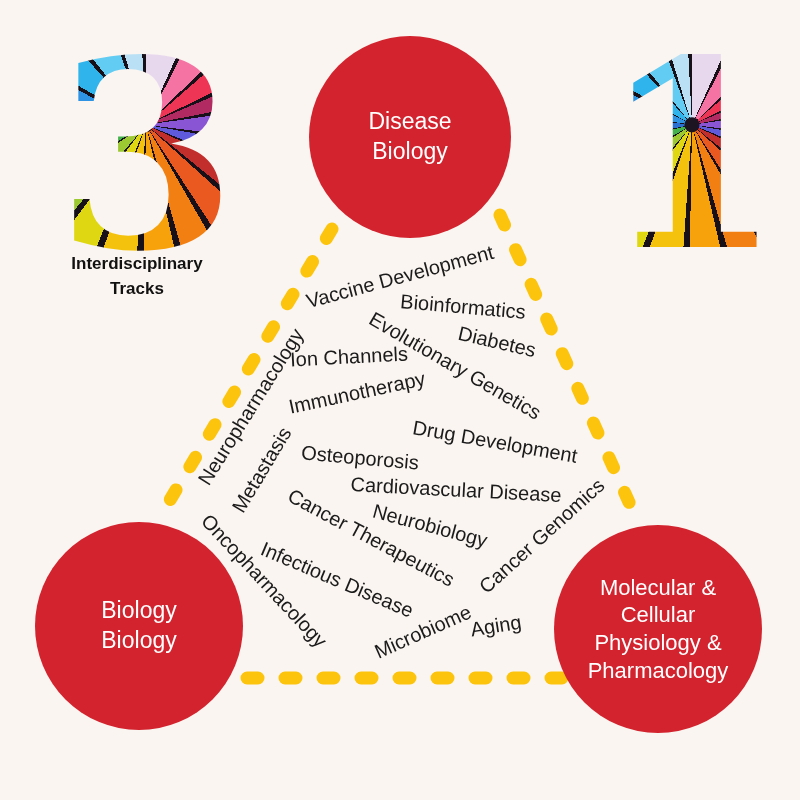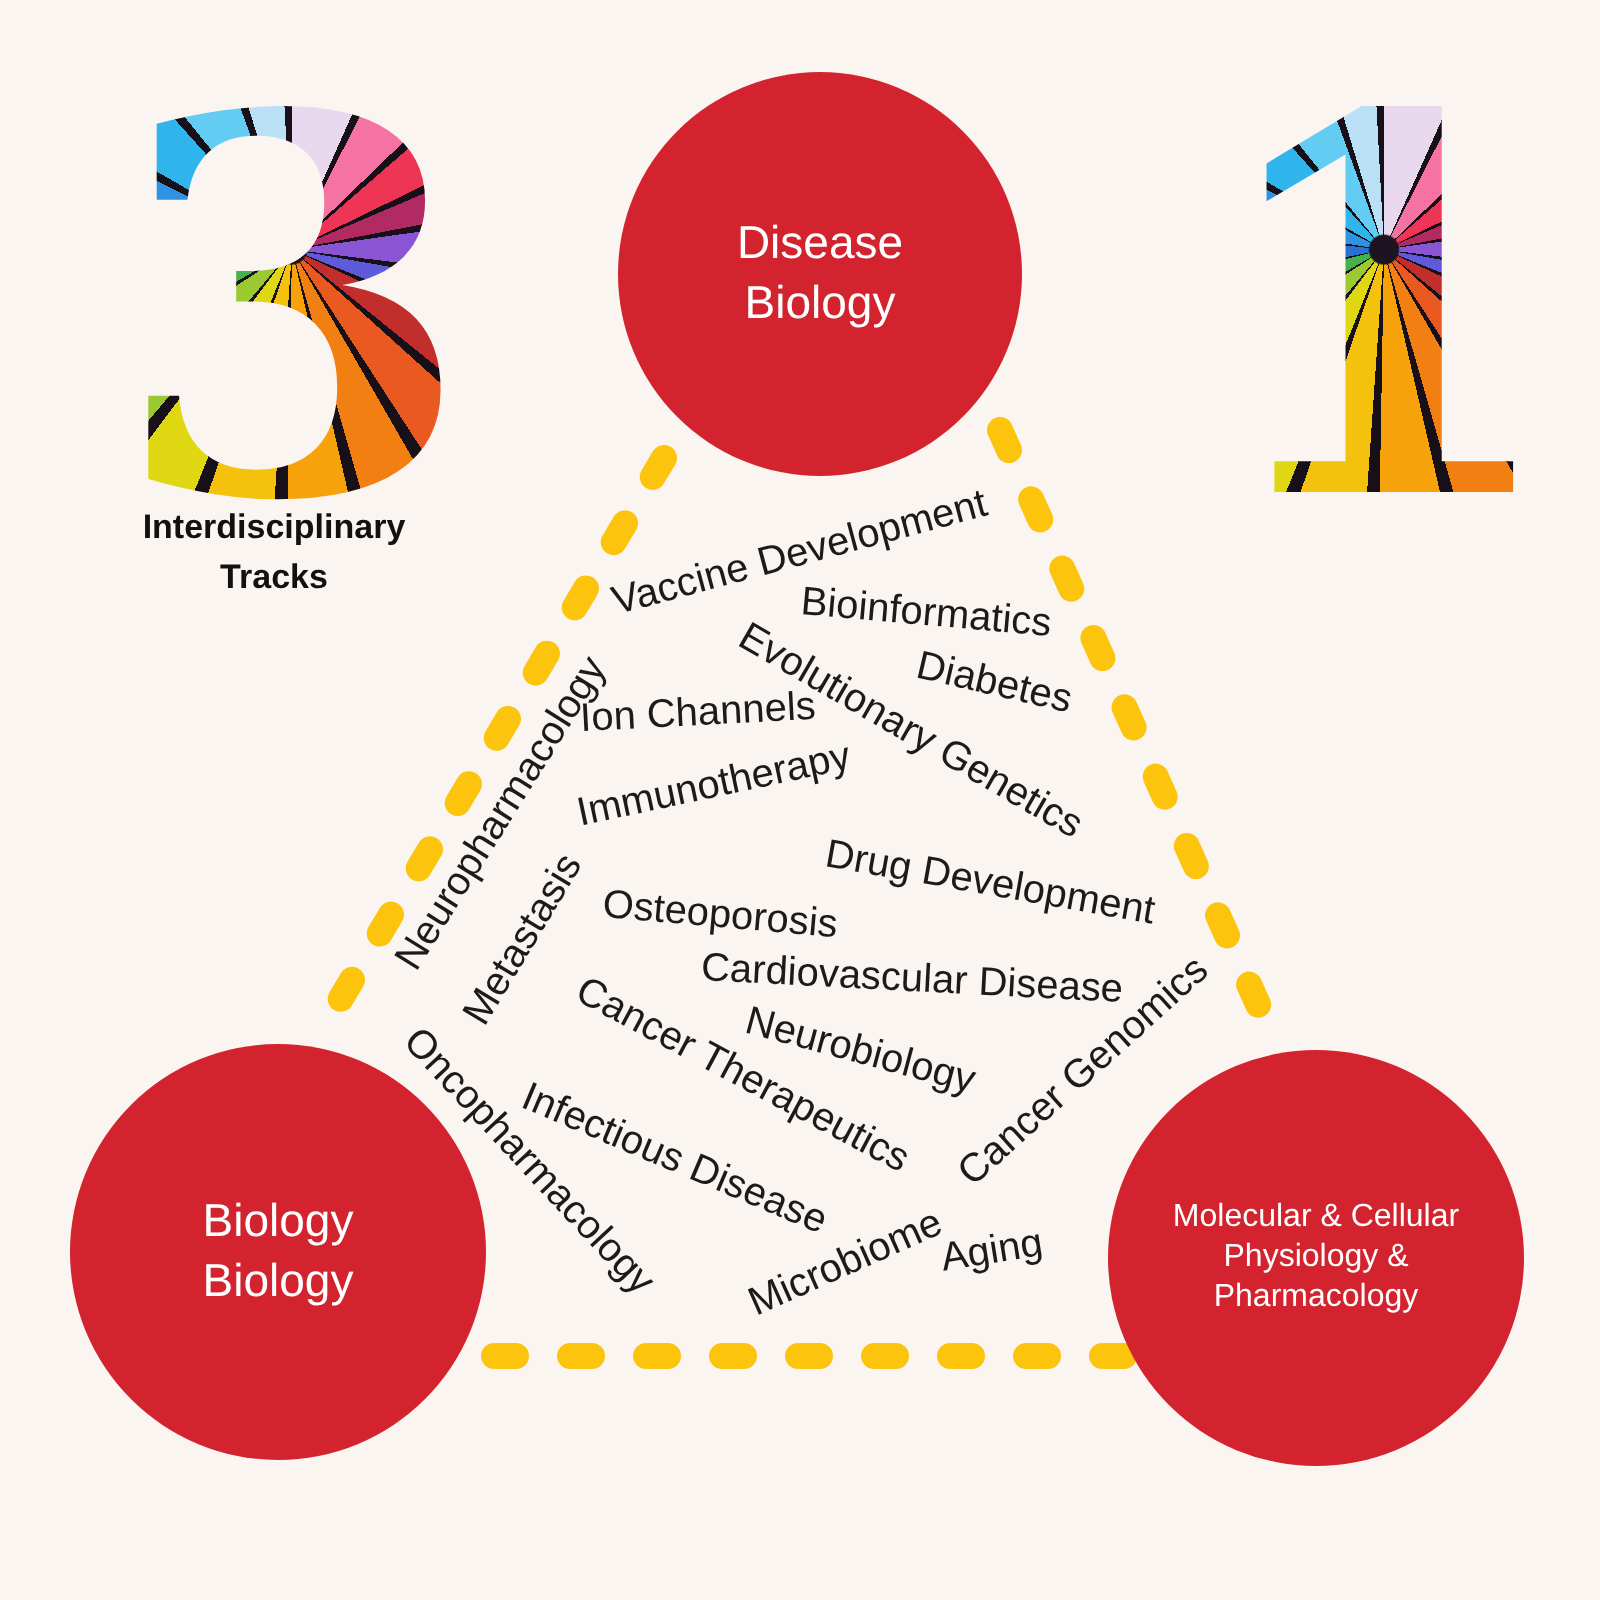--- a/index.html
+++ b/index.html
@@ -85,21 +85,21 @@
     align-items:center;
     justify-content:center;
     text-align:center;
     color:var(--circle-text);
   }
   .circle-top  {left:309px; top:36px;  width:202px; height:202px;}
   .circle-left {left:35px;  top:522px; width:208px; height:208px;}
   .circle-right{left:554px; top:525px; width:208px; height:208px;}
   .circle-top  .circle-text,
   .circle-left .circle-text{width:130px; font-size:23px; line-height:1.3;}
-  .circle-right .circle-text{width:172px; font-size:16px; line-height:1.26;}
+  .circle-right .circle-text{width:172px; font-size:22px; line-height:1.26;}
 
   
   .cloud{position:absolute;left:0;top:0;width:800px;height:800px;pointer-events:none;}
   .cloud .topic{
     position:absolute;
     white-space:nowrap;
     font-size:20px;
     color:var(--ink);
   }
 </style>

